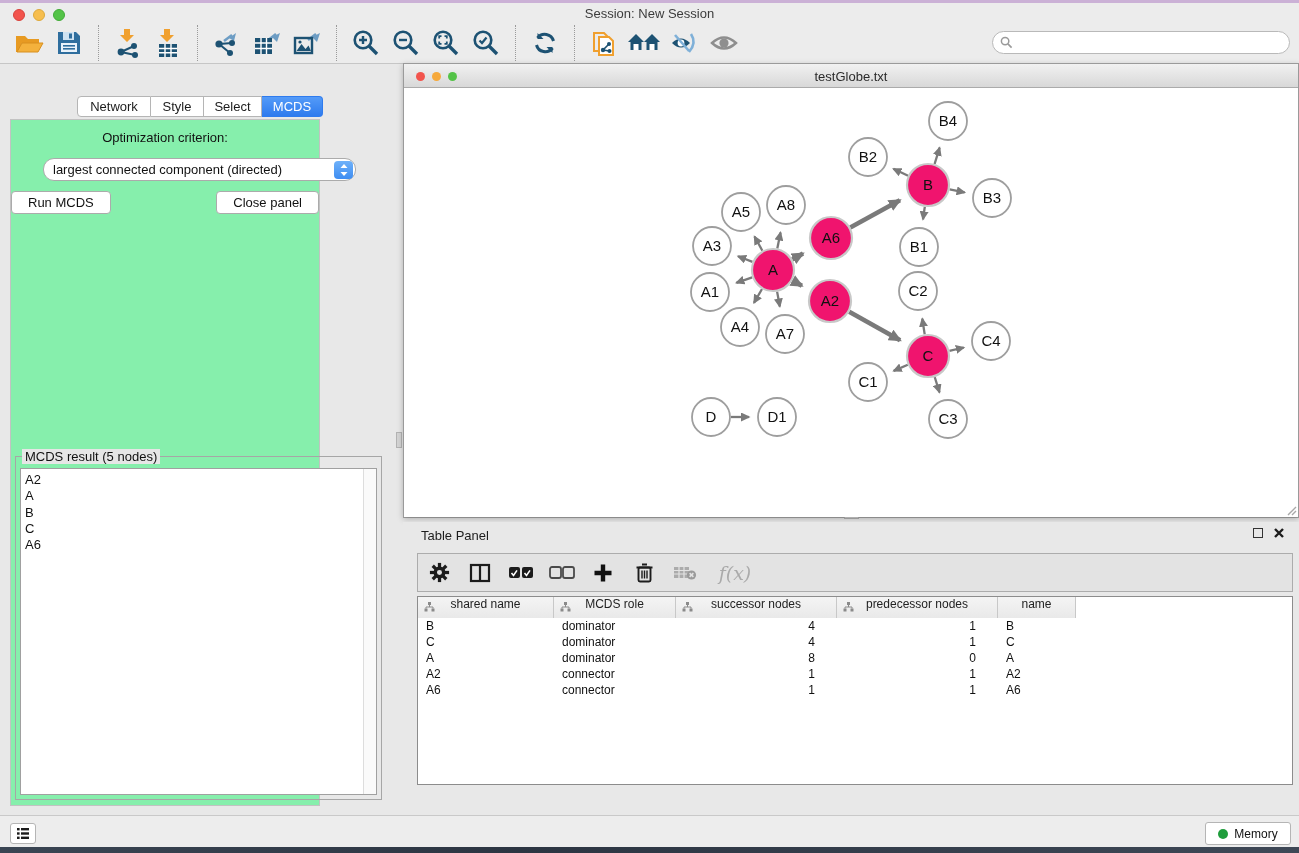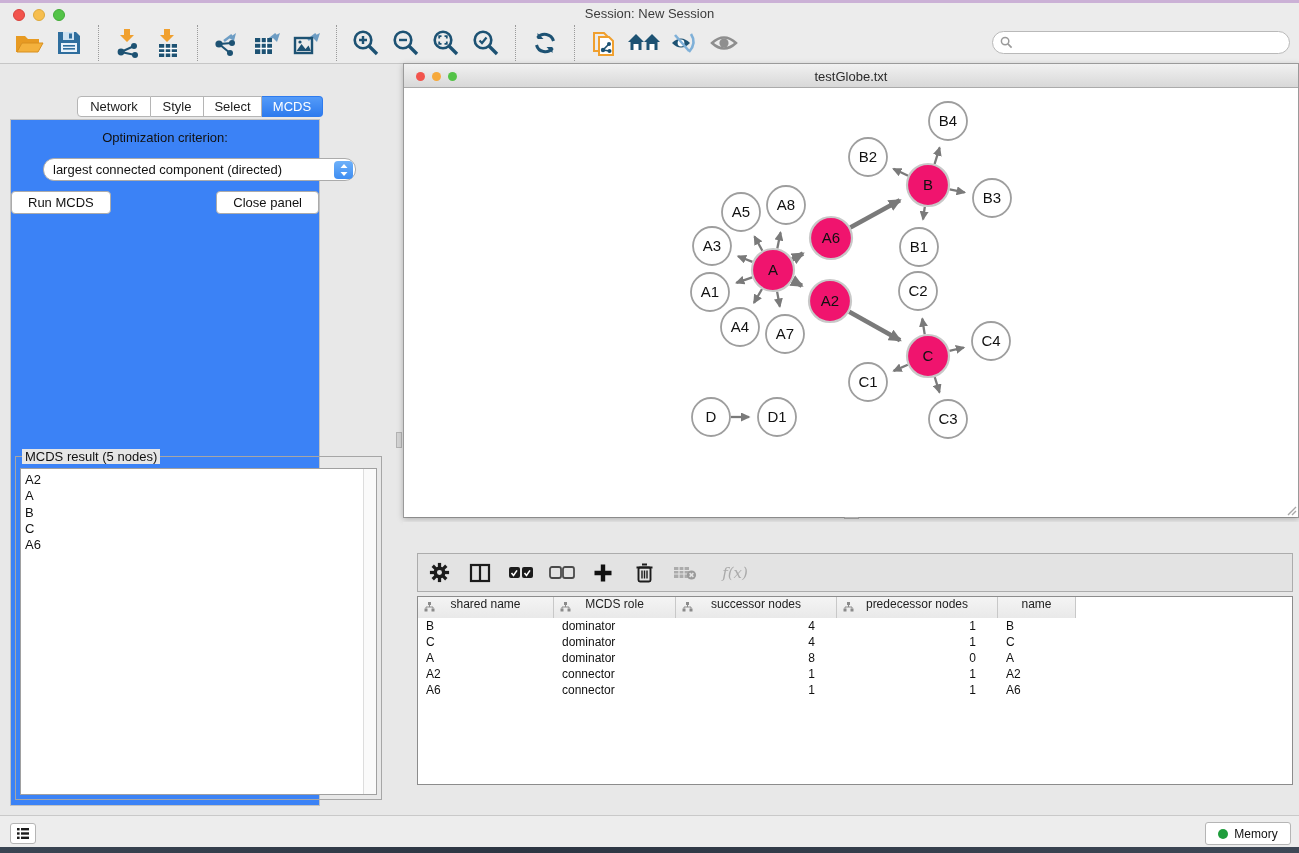--- a/index.html
+++ b/index.html
@@ -29,21 +29,21 @@
   .panel-header { position:relative; height:28px; }
   .panel-header .ph-title { position:absolute; left:12px; top:8px; font-size:13px; color:#1d1d1d; }
   .ph-float { position:absolute; top:9px; width:10px; height:10px; border:1.6px solid #333; background:transparent; }
   .ph-close { position:absolute; top:8px; width:12px; height:12px; }
   .cp-tabs { position:absolute; left:77px; top:32px; height:28px; display:flex; }
   .tab { height:21px; display:flex; align-items:center; justify-content:center; font-size:13px; color:#1c1c1c;
          background:#fff; border:1px solid #B5B5B5; border-left:none; }
   .tab:first-child { border-left:1px solid #B5B5B5; border-radius:4px 0 0 4px; }
   .tab:last-child { border-radius:0 4px 4px 0; }
   .tab.selected { background:linear-gradient(#549BF8,#2E7BEE); color:#fff; border-color:#2E7BEE; }
-  .cp-inner { position:absolute; left:10px; top:55px; width:310px; height:687px; background:#3b82f6;
+  .cp-inner { position:absolute; left:10px; top:55px; width:310px; height:687px; background:#86efac;
               border:1px solid #C2C2C2; }
   .opt-label { position:absolute; left:0; top:10px; width:100%; text-align:center; font-size:13px; color:#111; }
   .criterion-select { position:absolute; left:32px; top:38px; width:313px; height:23px; background:#fff;
                       border:1px solid #ABABAB; border-radius:11px; font-size:13px; color:#111;
                       display:flex; align-items:center; padding-left:9px; }
   .select-stepper { position:absolute; right:2px; top:1.5px; width:19px; height:18px; border-radius:4px;
                     background:linear-gradient(#6FB1F9,#3E8DF2); display:flex; flex-direction:column;
                     align-items:center; justify-content:center; }
   .cp-buttons { position:absolute; left:0; top:71px; width:100%; display:flex; justify-content:space-between; }
   .btn { height:23px; background:#fff; border:1px solid #ABABAB; border-radius:4px; font-size:13px; color:#111;
@@ -72,21 +72,21 @@
   .nw-canvas { position:absolute; left:0; top:24px; width:894px; height:429px; background:#fff; }
   .nw-grip { position:absolute; right:1px; bottom:1px; }
 
   
   .table-panel { position:absolute; left:403px; top:522px; width:896px; height:293px; background:#E8E8E8; }
   .tp-header { position:relative; height:26px; }
   .tp-title { position:absolute; left:18px; top:6px; font-size:13px; color:#1d1d1d; }
   .tp-toolbar { position:absolute; left:14px; top:31px; width:876px; height:39px; background:#E3E3E3;
                 border:1px solid #ACACAC; display:flex; align-items:center; padding-left:8px; gap:15px; }
   .tp-btn { width:26px; height:28px; display:flex; align-items:center; justify-content:center; }
-  .fx-label { font-family:"DejaVu Serif", serif; font-style:italic; font-size:15px; color:#AAAAAA; }
+  .fx-label { font-family:"DejaVu Serif", serif; font-style:italic; font-size:19px; color:#AAAAAA; }
 
   .node-table { position:absolute; left:14px; top:74px; width:876px; height:189px; background:#fff; border:1px solid #8C8C8C; }
   .nt-header { position:absolute; left:0; top:0; height:21px; display:flex; background:linear-gradient(#F4F4F4,#E9E9E9); }
   .nt-hcell { height:21px; border-right:1px solid #C8C8C8; display:flex; align-items:flex-start; justify-content:center;
               gap:5px; font-size:12px; color:#222; position:relative; }
   .nt-hcell .tree-ico { position:absolute; left:6px; top:5px; }
   .nt-body { position:absolute; left:0; top:21px; right:0; bottom:0; }
   .nt-row { display:flex; height:16px; }
   .nt-cell { font-size:12px; color:#111; line-height:16px; white-space:nowrap; overflow:hidden; }
 
@@ -439,20 +439,27 @@
           <text x="544" y="336" text-anchor="middle" font-size="15" fill="#111" font-family="&quot;Liberation Sans&quot;, sans-serif">C3</text>
         </g>
       </svg>
     <svg class="nw-grip" width="12" height="12" viewBox="0 0 12 12">
       <path d="M11 3 L3 11 M11 7 L7 11" stroke="#A9A9A9" stroke-width="1.4"></path>
     </svg>
   </div>
 </div>
 
 <div class="table-panel">
+  <div class="tp-header">
+    <span class="tp-title">Table Panel</span>
+    <span class="ph-float" style="right:36px; top:6px;"></span>
+    <svg class="ph-close" style="right:14px; top:5px;" viewBox="0 0 12 12">
+      <path d="M2 2 L10 10 M10 2 L2 10" stroke="#1c1c1c" stroke-width="2.4"></path>
+    </svg>
+  </div>
 
   <div class="tp-toolbar">
     <span class="tp-btn">
       <svg width="23" height="23" viewBox="0 0 24 24">
         <g fill="#1c1c1c">
           <rect x="10.3" y="2" width="3.4" height="5"></rect>
             <rect x="10.3" y="17" width="3.4" height="5"></rect>
           <rect x="2" y="10.3" width="5" height="3.4"></rect>
             <rect x="17" y="10.3" width="5" height="3.4"></rect>
           <rect x="10.3" y="2" width="3.4" height="5" transform="rotate(45 12 12)"></rect>

